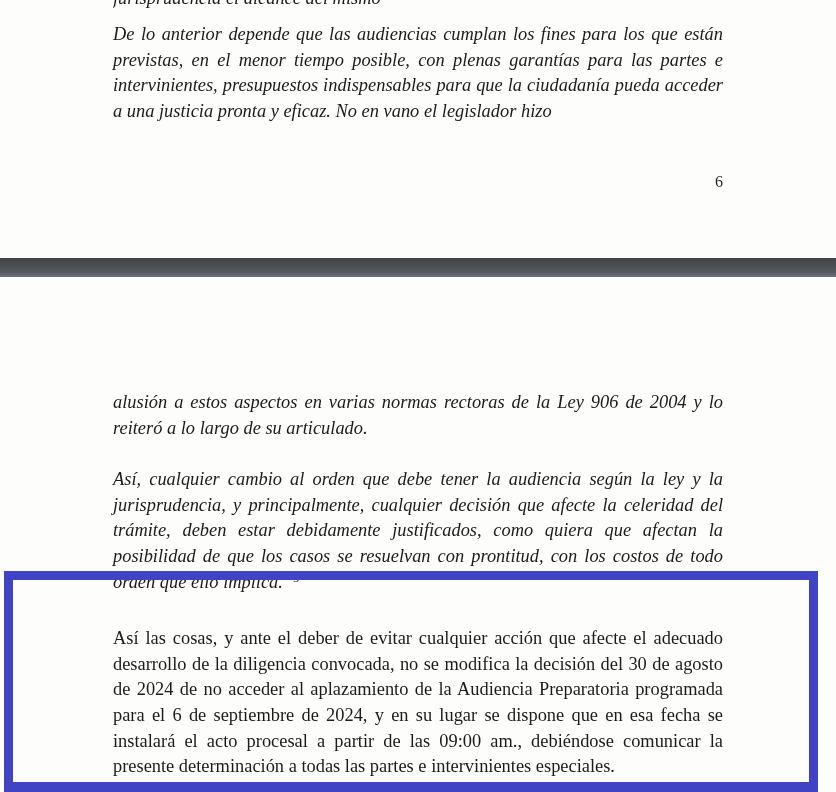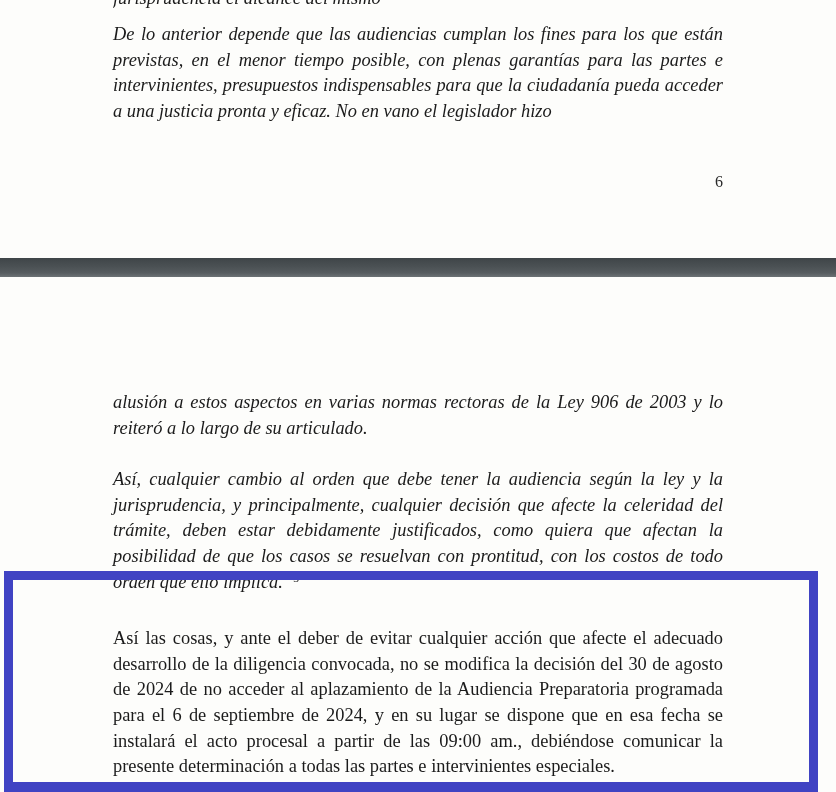--- a/index.html
+++ b/index.html
@@ -151,21 +151,21 @@
 
     <div class="page-number">6</div>
   </div>
 
   <div class="page-gap"></div>
 
   <div class="page page-two">
 
     <div class="col" style="top: 113px;">
 
-      <p class="para">alusión a estos aspectos en varias normas rectoras de la Ley 906 de 2003 y lo reiteró a lo largo de su articulado.</p>
+      <p class="para">alusión a estos aspectos en varias normas rectoras de la Ley 906 de 2004 y lo reiteró a lo largo de su articulado.</p>
 
       <p class="para" style="margin-top: 26px;"><span>Así, cualquier cambio al orden que debe tener la audiencia según la ley y la jurisprudencia, y principalmente, cualquier decisión que afecte la celeridad del trámite, deben estar debidamente justificados, como quiera que afectan la posibilidad de que los casos se resuelvan con prontitud, con los costos de todo orden que ello implica.”</span><sup class="fn">3</sup></p>
 
       <p class="para upright" style="margin-top: 31px;">Así las cosas, y ante el deber de evitar cualquier acción que afecte el adecuado desarrollo de la diligencia convocada, no se modifica la decisión del 30 de agosto de 2024 de no acceder al aplazamiento de la Audiencia Preparatoria programada para el 6 de septiembre de 2024, y en su lugar se dispone que en esa fecha se instalará el acto procesal a partir de las 09:00 am., debiéndose comunicar la presente determinación a todas las partes e intervinientes especiales.</p>
     </div>
   </div>
 
   <div class="highlight-box"></div>
   <div class="highlight-box-bottom"></div>
 

